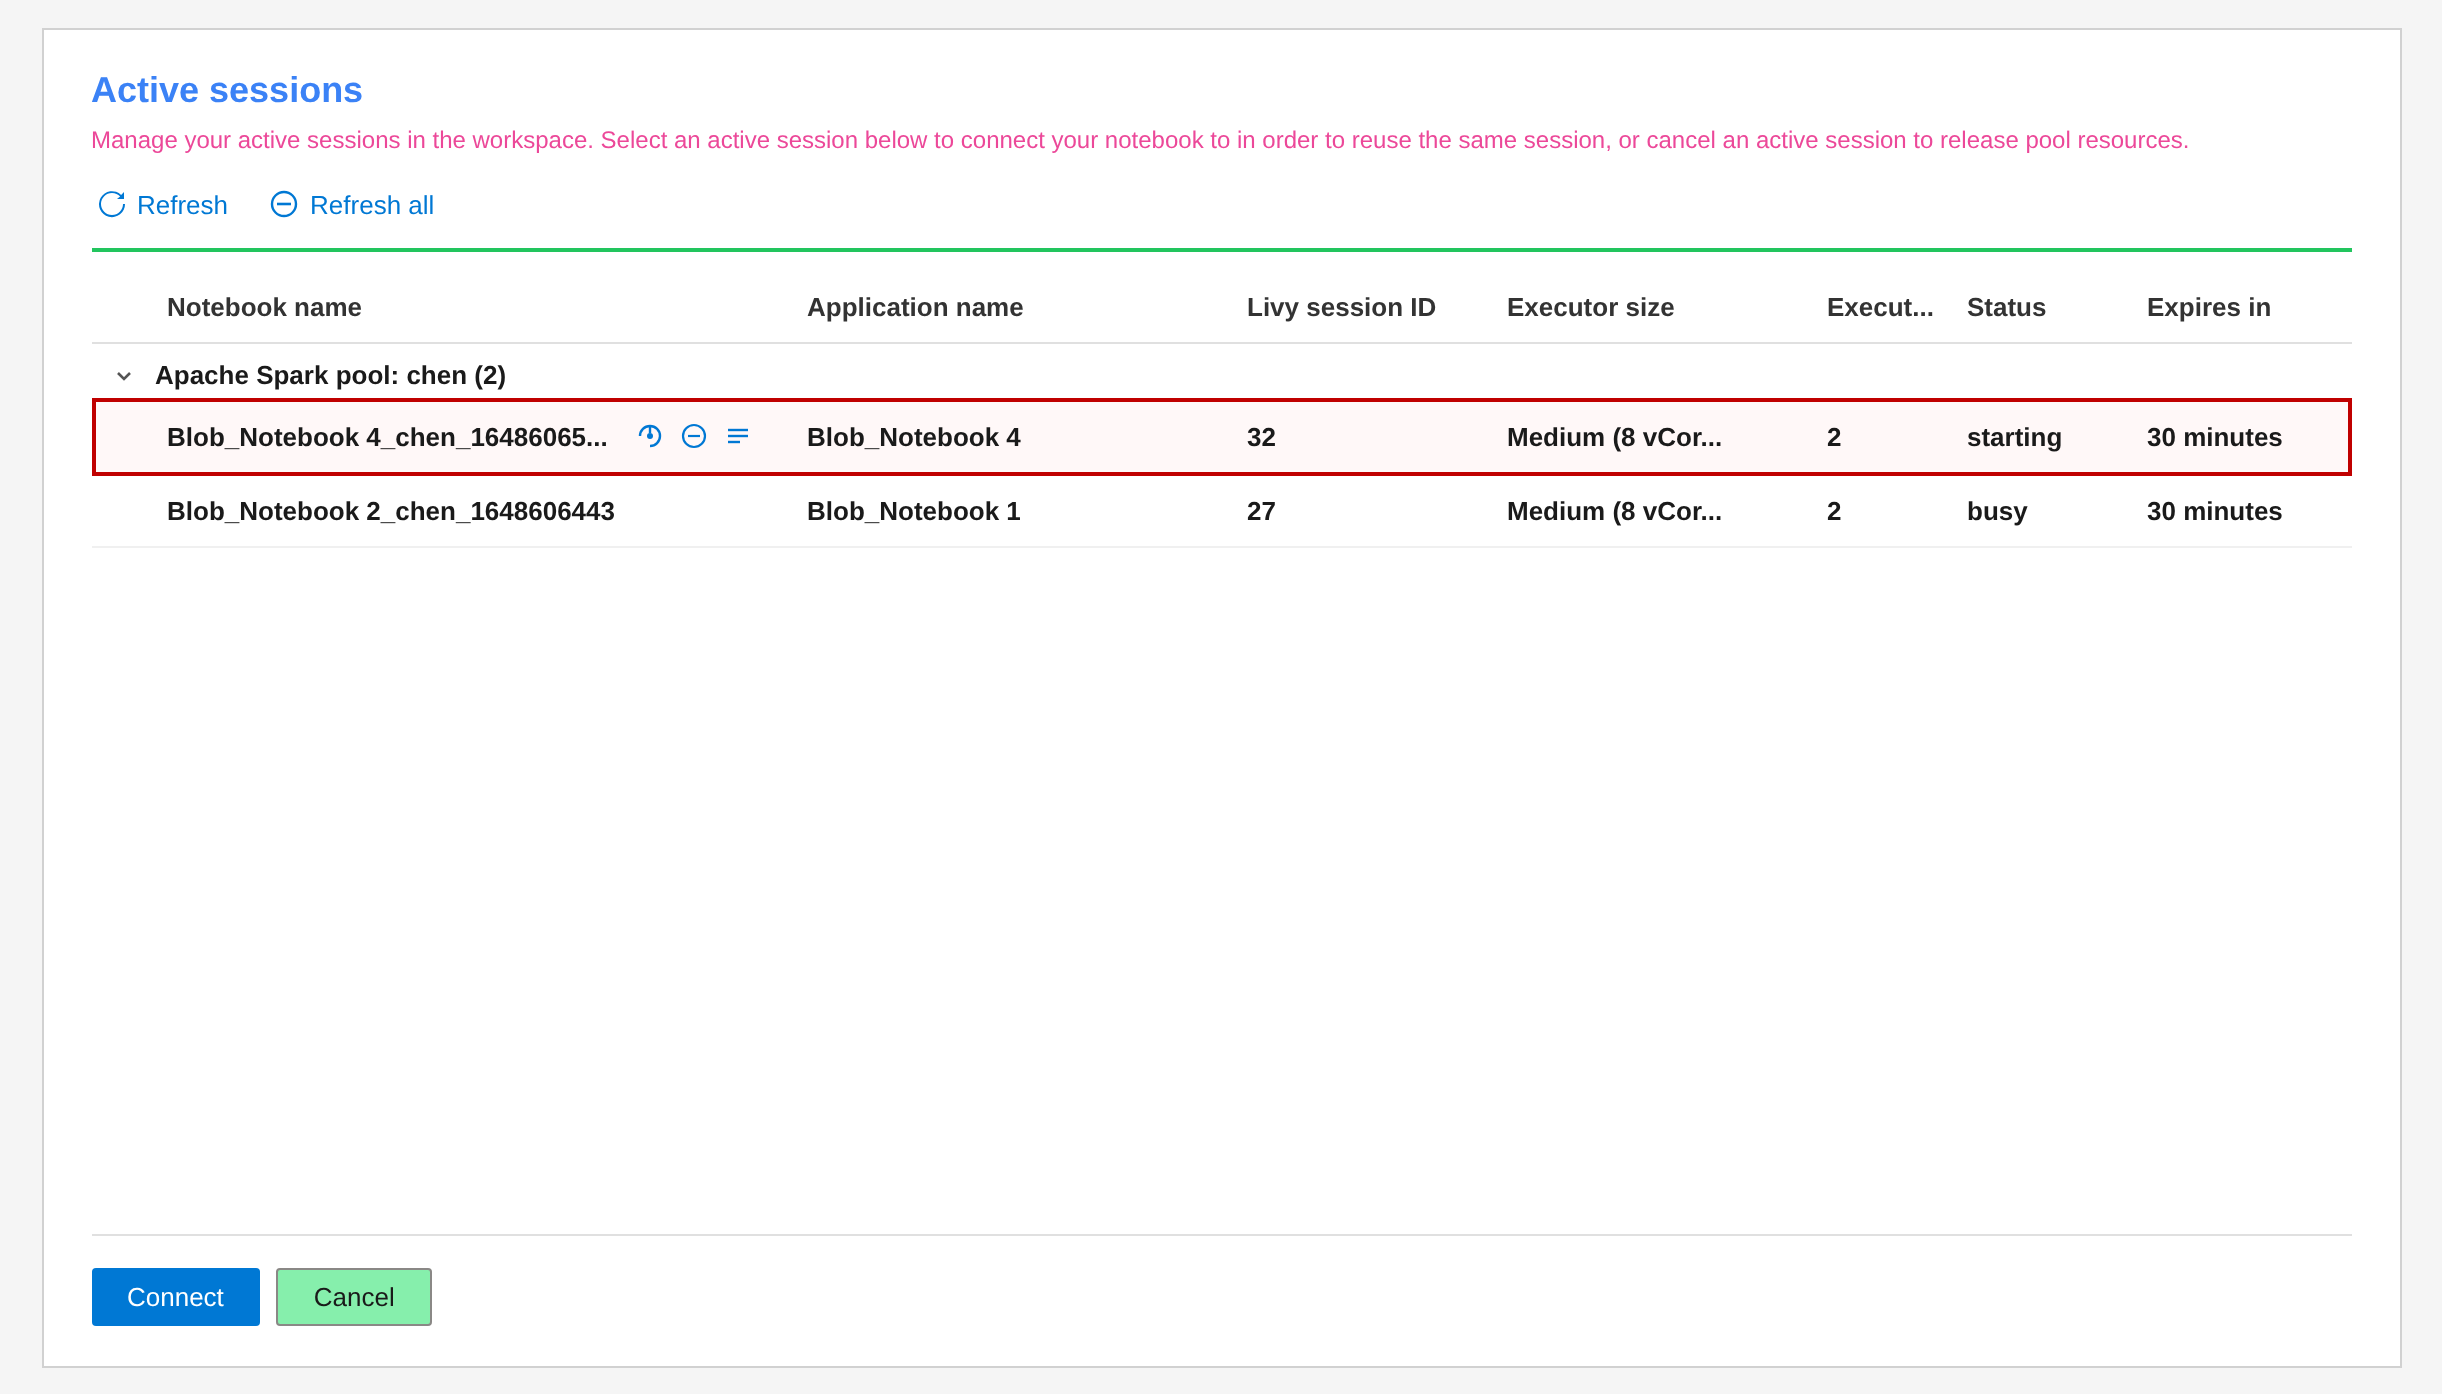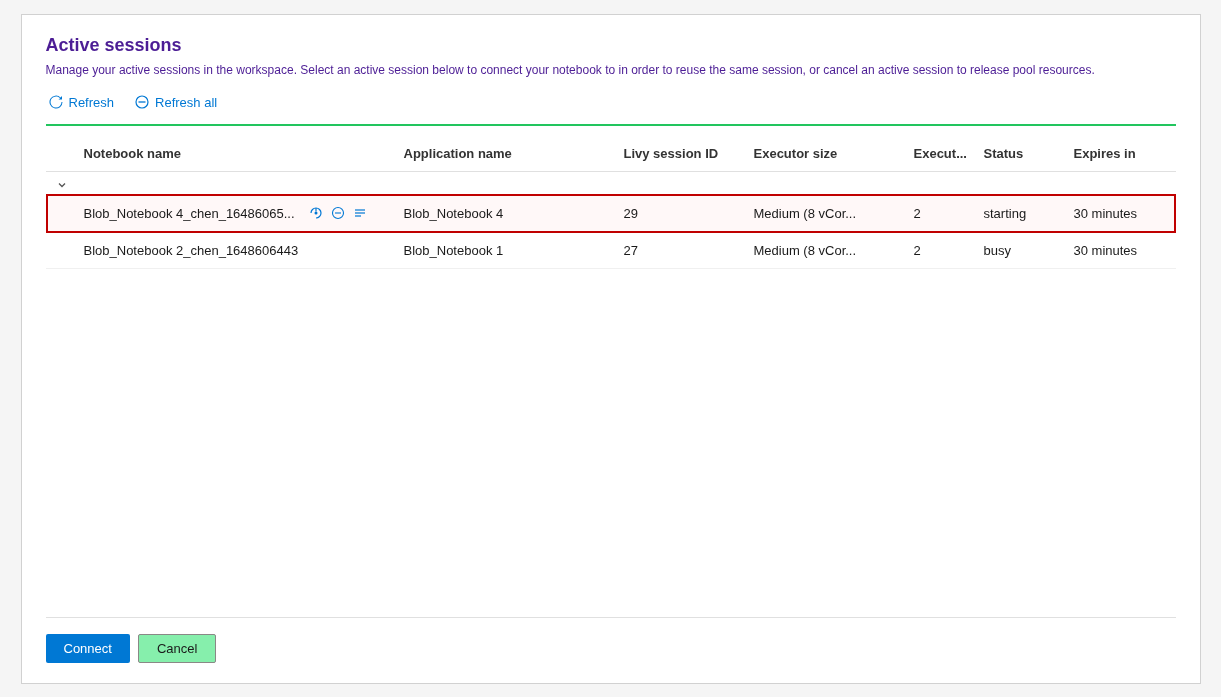--- a/index.html
+++ b/index.html
@@ -18,26 +18,26 @@
       width: 1180px;
       min-height: 670px;
       padding: 20px 24px 20px 24px;
       display: flex;
       flex-direction: column;
       position: relative;
     }
     .title {
       font-size: 18px;
       font-weight: 600;
-      color: #4c1d95;
+      color: #3b82f6;
       margin-bottom: 6px;
     }
     .subtitle {
       font-size: 12px;
-      color: #4c1d95;
+      color: #ec4899;
       margin-bottom: 12px;
       line-height: 1.4;
     }
     .toolbar {
       display: flex;
       align-items: center;
       gap: 16px;
       margin-bottom: 0;
       padding-bottom: 10px;
       border-bottom: 2px solid #22c55e;
@@ -84,20 +84,21 @@
       font-weight: 600;
       color: #1a1a1a;
     }
     .data-row {
       display: grid;
       grid-template-columns: 32px 320px 220px 130px 160px 70px 90px 100px;
       padding: 6px 0;
       border-bottom: 1px solid #f0f0f0;
       align-items: center;
       cursor: pointer;
+      font-weight: bold;
     }
     .data-row.selected {
       background: #fff8f8;
       outline: 2px solid #c00000;
       outline-offset: -2px;
     }
     .data-row .col {
       padding: 4px 6px;
       color: #1a1a1a;
       font-size: 13px;
@@ -192,20 +193,21 @@
       <div class="col">Status</div>
       <div class="col">Expires in</div>
     </div>
 
     <div class="group-row">
       <div style="display:flex;align-items:center;justify-content:center;cursor:pointer;">
         <svg width="10" height="10" viewBox="0 0 10 10">
             <path d="M2 3.5L5 6.5L8 3.5" stroke="#555" stroke-width="1.3" fill="none"></path>
           </svg>
       </div>
+      <div>Apache Spark pool: chen (2)</div>
     </div>
 
     <div class="data-row selected">
       <div class="col"></div>
       <div class="col">
         <div class="app-name-cell">
           <span>Blob_Notebook 4_chen_16486065...</span>
           <div class="col-actions">
             <button class="action-icon-btn" title="Connect">
               <svg width="14" height="14" viewBox="0 0 14 14" fill="none" xmlns="http://www.w3.org/2000/svg">
@@ -224,21 +226,21 @@
               <svg width="14" height="14" viewBox="0 0 14 14" fill="none" xmlns="http://www.w3.org/2000/svg">
                 <line x1="2" y1="4" x2="12" y2="4" stroke="#0078d4" stroke-width="1.2"></line>
                 <line x1="2" y1="7" x2="12" y2="7" stroke="#0078d4" stroke-width="1.2"></line>
                 <line x1="2" y1="10" x2="8" y2="10" stroke="#0078d4" stroke-width="1.2"></line>
               </svg>
             </button>
           </div>
         </div>
       </div>
       <div class="col">Blob_Notebook 4</div>
-      <div class="col">29</div>
+      <div class="col">32</div>
       <div class="col">Medium (8 vCor...</div>
       <div class="col">2</div>
       <div class="col status-starting">starting</div>
       <div class="col">30 minutes</div>
     </div>
 
     <div class="data-row">
       <div class="col"></div>
       <div class="col">Blob_Notebook 2_chen_1648606443</div>
       <div class="col">Blob_Notebook 1</div>

